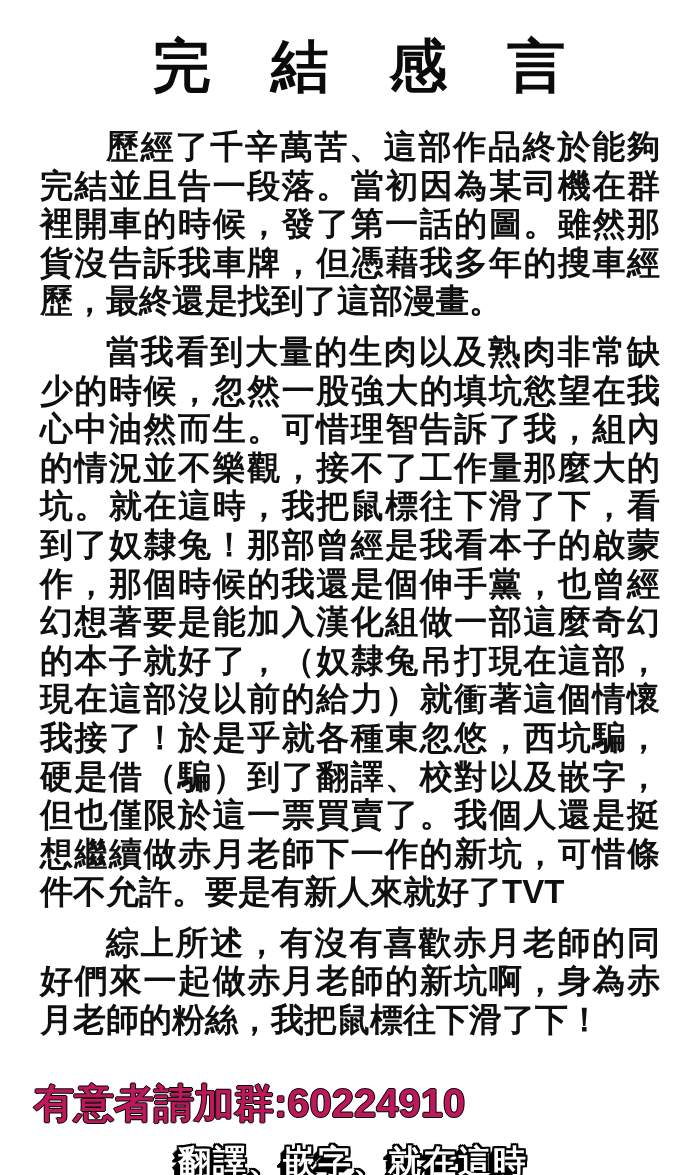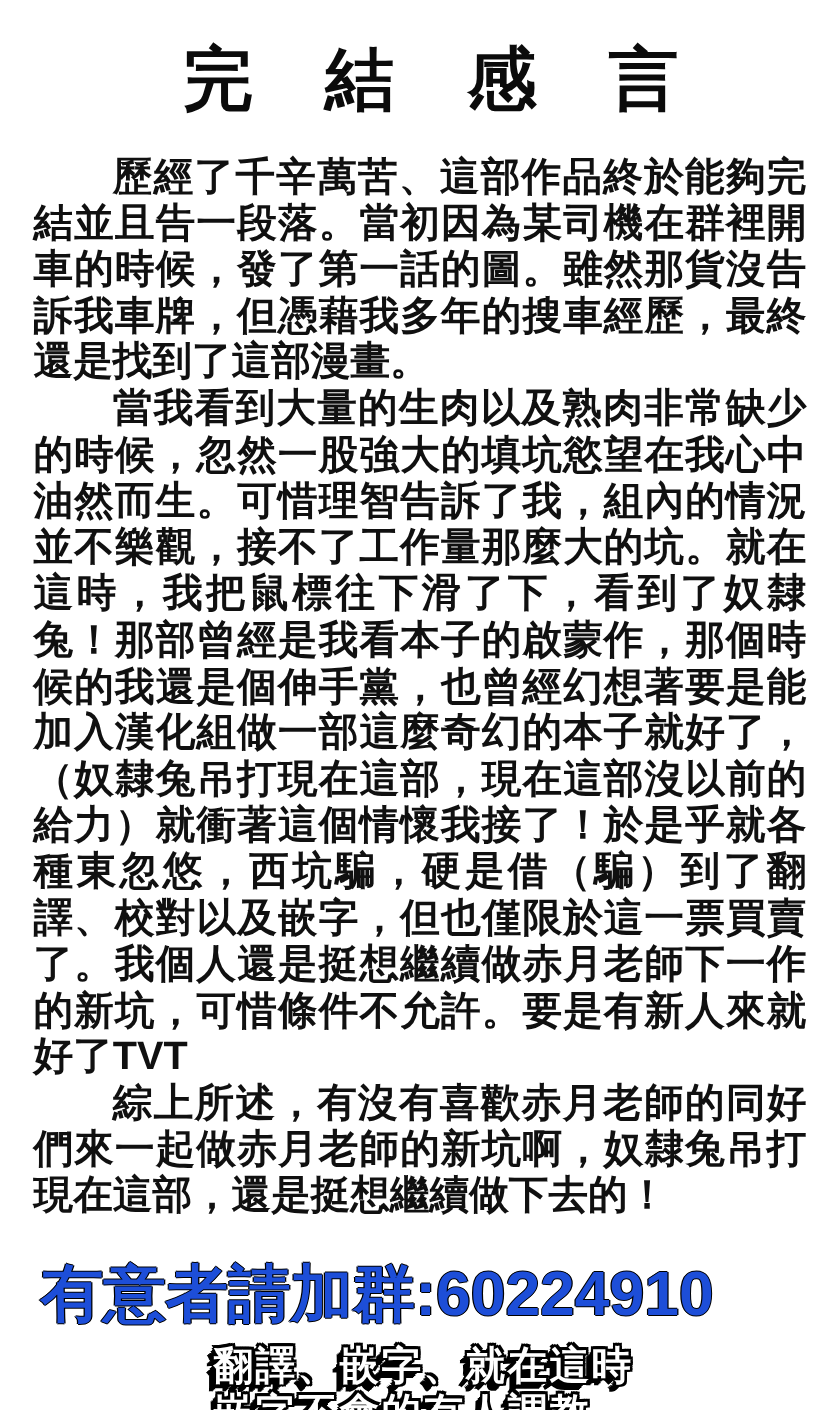--- a/index.html
+++ b/index.html
@@ -30,30 +30,30 @@
   }
   .body-text {
     margin: 20px 28px 0 28px;
     font-weight: bold;
     font-size: 33px;
     line-height: 38.6px;
     text-align: justify;
     color: #101010;
   }
   .body-text p {
-    margin: 0;
+    margin: 12px;
     text-indent: 2em;
   }
   .recruit-line {
     margin: 32px 0 0 34px;
     font-weight: 900;
-    font-size: 52px;
+    font-size: 40px;
     line-height: 62px;
     letter-spacing: 0px;
-    color: #1d4ed8;
+    color: #be185d;
     white-space: nowrap;
     
     text-shadow: 1px 0 0 #000, -1px 0 0 #000, 0 1px 0 #000, 0 -1px 0 #000;
   }
   .footer-note {
     margin: 8px 0 0 178px;
     font-weight: bold;
     font-size: 33px;
     line-height: 39px;
     letter-spacing: 2px;
@@ -69,21 +69,21 @@
 </head>
 <body>
 
 <div class="page">
 
   <h1 class="title">完 結 感 言</h1>
 
   <div class="body-text">
     <p>歷經了千辛萬苦、這部作品終於能夠完結並且告一段落。當初因為某司機在群裡開車的時候，發了第一話的圖。雖然那貨沒告訴我車牌，但憑藉我多年的搜車經歷，最終還是找到了這部漫畫。</p>
     <p>當我看到大量的生肉以及熟肉非常缺少的時候，忽然一股強大的填坑慾望在我心中油然而生。可惜理智告訴了我，組內的情況並不樂觀，接不了工作量那麼大的坑。就在這時，我把鼠標往下滑了下，看到了奴隸兔！那部曾經是我看本子的啟蒙作，那個時候的我還是個伸手黨，也曾經幻想著要是能加入漢化組做一部這麼奇幻的本子就好了，（奴隸兔吊打現在這部，現在這部沒以前的給力）就衝著這個情懷我接了！於是乎就各種東忽悠，西坑騙，硬是借（騙）到了翻譯、校對以及嵌字，但也僅限於這一票買賣了。我個人還是挺想繼續做赤月老師下一作的新坑，可惜條件不允許。要是有新人來就好了TVT</p>
-    <p>綜上所述，有沒有喜歡赤月老師的同好們來一起做赤月老師的新坑啊，奴隸兔吊打現在這部，還是挺想繼續做下去的！</p>
+    <p>綜上所述，有沒有喜歡赤月老師的同好們來一起做赤月老師的新坑啊，身為赤月老師的粉絲，我把鼠標往下滑了下！</p>
   </div>
 
   <div class="recruit-line">有意者請加群:60224910</div>
 
   <div class="footer-note">
     <div>翻譯、嵌字、就在這時</div>
     <div>嵌字不會的有人調教</div>
   </div>
 
 </div>

